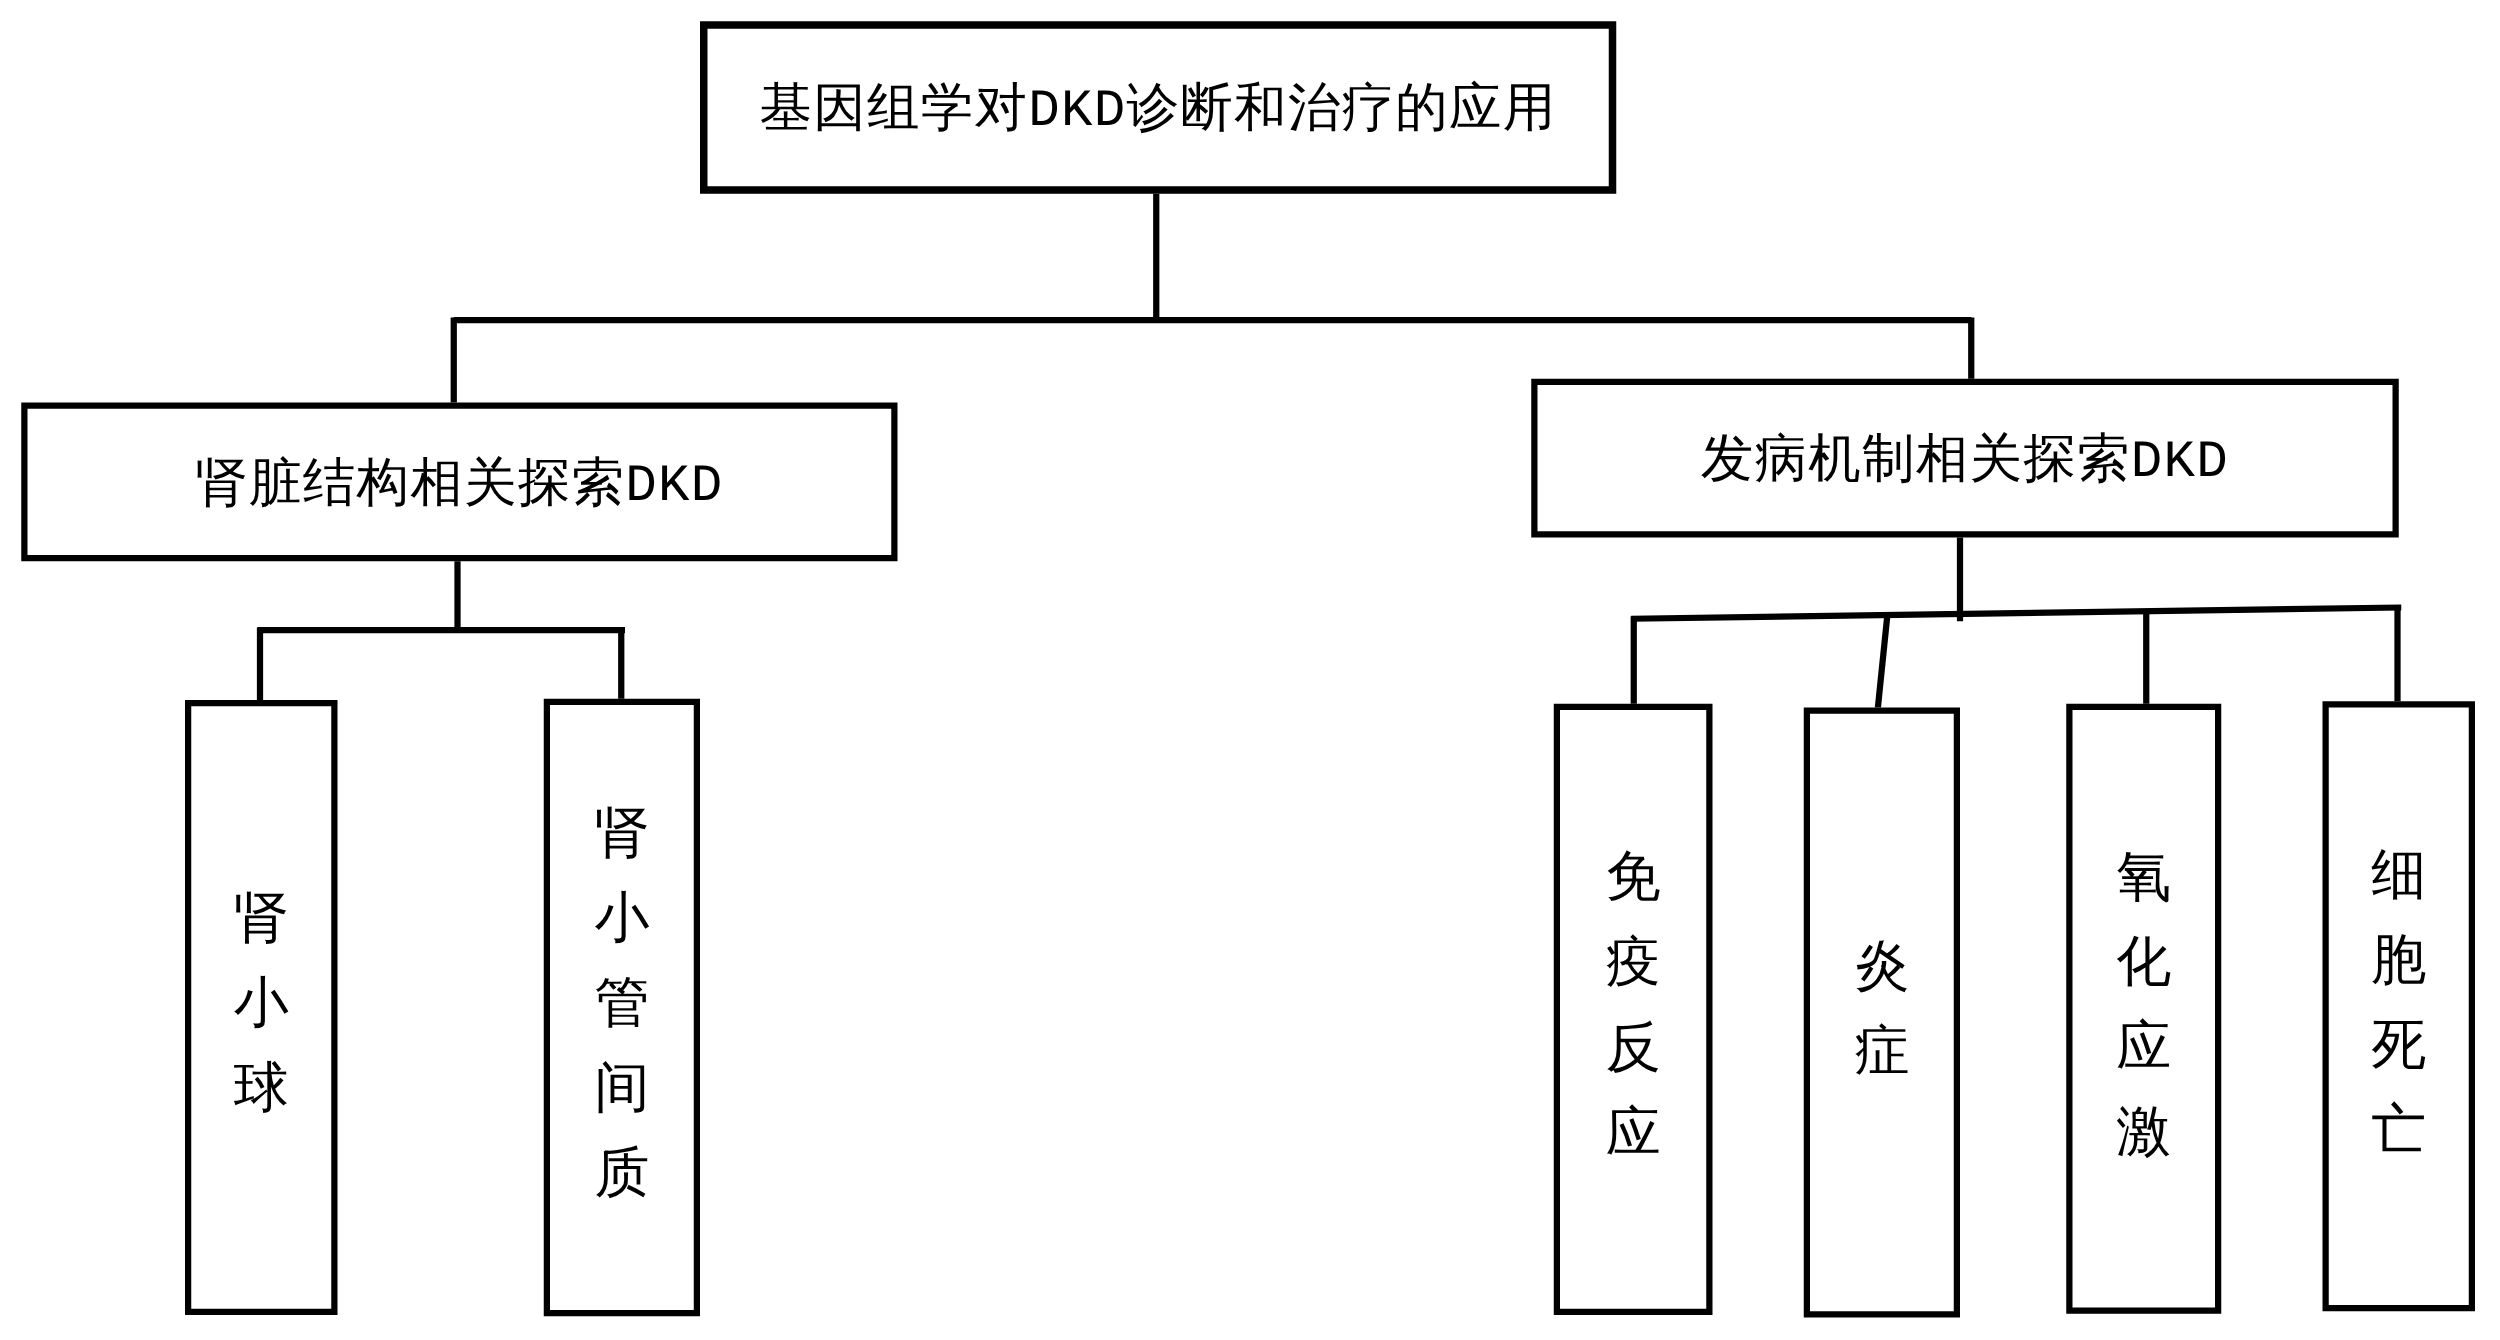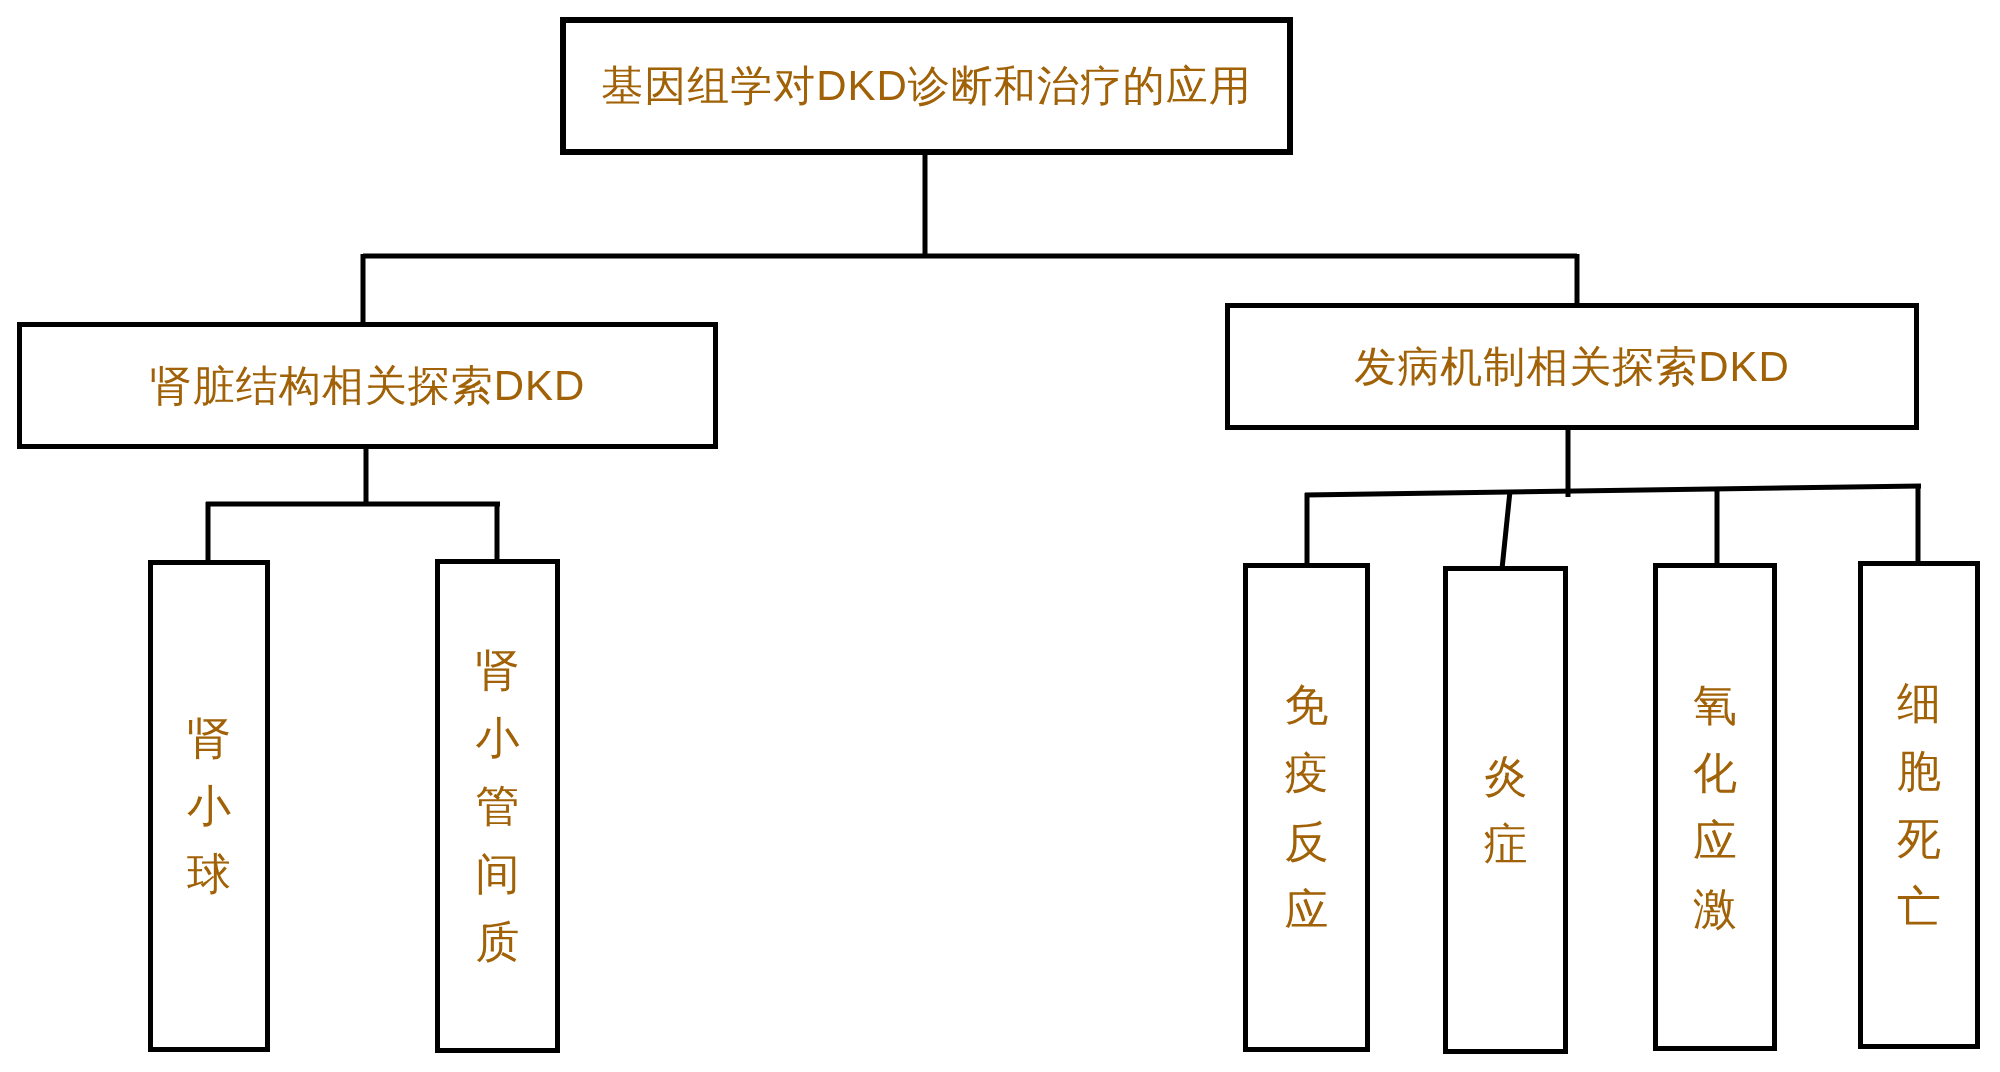--- a/index.html
+++ b/index.html
@@ -5,22 +5,22 @@
   html, body {
     margin: 0;
     padding: 0;
     background: #ffffff;
   }
   .canvas {
     position: relative;
     width: 2000px;
     height: 1072px;
     background: #ffffff;
-    font-family: Liberation Sans, sans-serif;
-    color: #a16207;
+    font-family: Liberation Mono, monospace;
+    color: #000000;
     overflow: hidden;
   }
   .connectors {
     position: absolute;
     left: 0;
     top: 0;
     width: 2000px;
     height: 1072px;
   }
   .connectors line {

